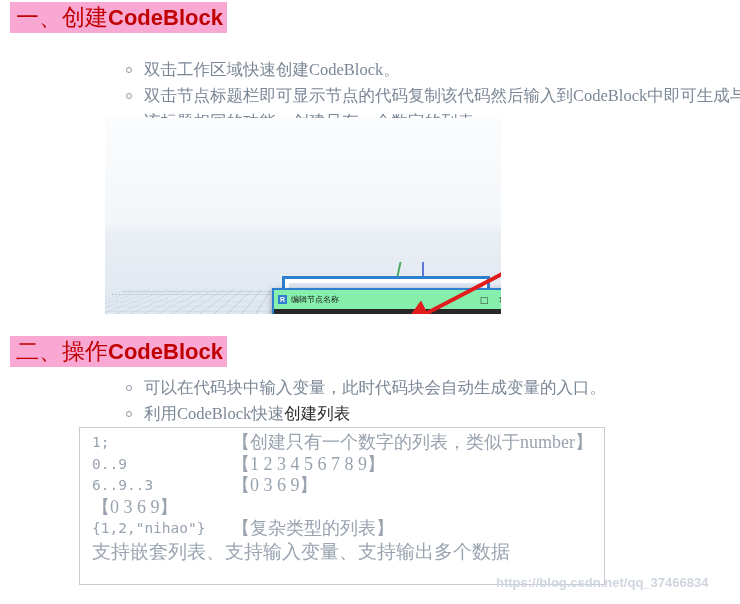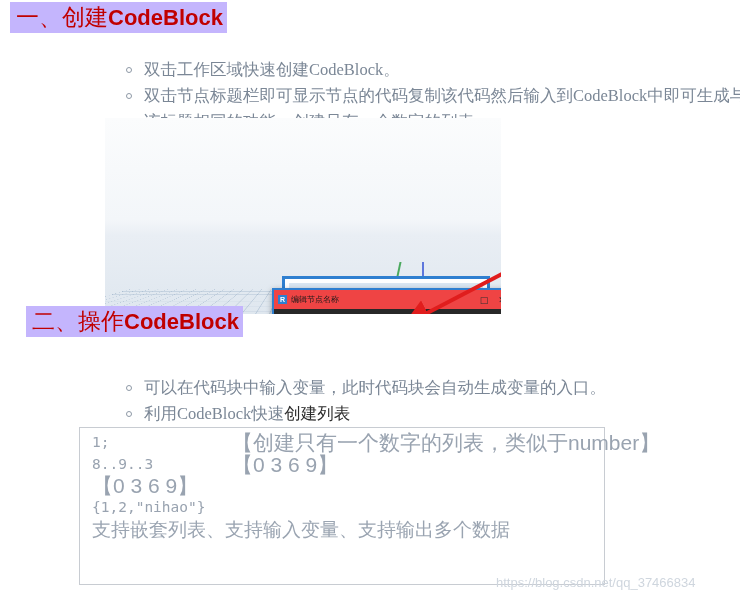--- a/index.html
+++ b/index.html
@@ -12,40 +12,40 @@
     height: 604px;
     position: relative;
     overflow: hidden;
     font-family: "Liberation Serif", "DejaVu Serif", serif;
     color: #6f7b8a;
   }
 
   
   .heading {
     display: inline-block;
-    background: #c4b5fd;
+    background: #f9a8d4;
     color: #c00000;
     font-size: 23px;
     line-height: 31px;
     font-weight: bold;
     letter-spacing: 0px;
     padding: 0 4px 0 6px;
     white-space: nowrap;
   }
   .heading .cn {
     font-family: "Liberation Serif", "DejaVu Serif", serif;
     font-weight: normal;
   }
   .heading .en {
     font-family: "Liberation Sans", "DejaVu Sans", sans-serif;
     font-weight: bold;
     font-size: 22px;
   }
   #heading-1 { position: absolute; left: 10px; top: 2px; }
-  #heading-2 { position: absolute; left: 10px; top: 306px; margin-left: 16px; }
+  #heading-2 { position: absolute; left: 10px; top: 336px; }
 
   
   .bullet-list {
     position: absolute;
     margin: 16px;
     padding: 0;
     list-style: none;
   }
   .bullet-item {
     position: relative;
@@ -150,21 +150,21 @@
     top: 170px;
     width: 243px;
     height: 120px;
     background: #262626;
     border: 2px solid #2f7fd0;
     box-sizing: border-box;
     box-shadow: 0 2px 6px rgba(0,0,0,.35);
   }
   .dialog-titlebar {
     height: 19px;
-    background: #ef4444;
+    background: #86efac;
     display: flex;
     align-items: center;
     padding: 0 2px 0 4px;
     box-sizing: border-box;
   }
   .dialog-appicon {
     width: 9px; height: 9px;
     background: #2f7fd0;
     color: #fff;
     font-size: 7px;
@@ -228,40 +228,41 @@
     line-height: 21.5px;
     color: #99a3b0;
     white-space: pre;
   }
   .code-expr {
     width: 140px;
     flex: 0 0 140px;
   }
   .code-desc {
     flex: 1 1 auto;
-    font-family: Liberation Sans, sans-serif;
-    font-size: 21px;
+    font-family: Liberation Serif, serif;
+    font-size: 18px;
   }
   .code-footer {
     font-family: "Liberation Serif", "DejaVu Serif", serif;
     font-size: 19px;
     line-height: 24px;
     color: #9aa4b1;
     white-space: pre;
   }
 
   
   #watermark {
     position: absolute;
     left: 496px;
     top: 575px;
     font-family: "Liberation Sans", "DejaVu Sans", sans-serif;
     font-size: 13px;
     color: #cfd6de;
     white-space: nowrap;
+    font-weight: bold;
   }
 </style>
 </head>
 <body>
 
 <div id="heading-1" class="heading"><span class="cn">一、</span><span class="cn">创建</span><span class="en">CodeBlock</span></div>
 
 <ul id="list-1" class="bullet-list">
   <li class="bullet-item">双击工作区域快速创建CodeBlock。</li>
   <li class="bullet-item">双击节点标题栏即可显示节点的代码复制该代码然后输入到CodeBlock中即可生成与该标题相同的功能，创建只有一个数字的列表。</li>
@@ -304,20 +305,21 @@
 
 <div id="heading-2" class="heading"><span class="cn">二、</span><span class="cn">操作</span><span class="en">CodeBlock</span></div>
 
 <ul id="list-2" class="bullet-list">
   <li class="bullet-item">可以在代码块中输入变量，此时代码块会自动生成变量的入口。</li>
   <li class="bullet-item"><span>利用CodeBlock快速</span><b>创建列表</b></li>
 </ul>
 
 <div id="code-block">
   <div class="code-line"><span class="code-expr">1;</span><span class="code-desc">【创建只有一个数字的列表，类似于number】</span></div>
-  <div class="code-line"><span class="code-expr">8..9..3</span><span class="code-desc">【0 3 6 9】</span></div>
+  <div class="code-line"><span class="code-expr">0..9</span><span class="code-desc">【1 2 3 4 5 6 7 8 9】</span></div>
+  <div class="code-line"><span class="code-expr">6..9..3</span><span class="code-desc">【0 3 6 9】</span></div>
   <div class="code-line"><span class="code-desc">【0 3 6 9】</span></div>
   <div class="code-line"></div>
-  <div class="code-line"><span class="code-expr">{1,2,"nihao"}</span></div>
+  <div class="code-line"><span class="code-expr">{1,2,"nihao"}</span><span class="code-desc">【复杂类型的列表】</span></div>
   <div class="code-footer">支持嵌套列表、支持输入变量、支持输出多个数据</div>
 </div>
 
 <div id="watermark">https://blog.csdn.net/qq_37466834</div>
 
 </body></html>

